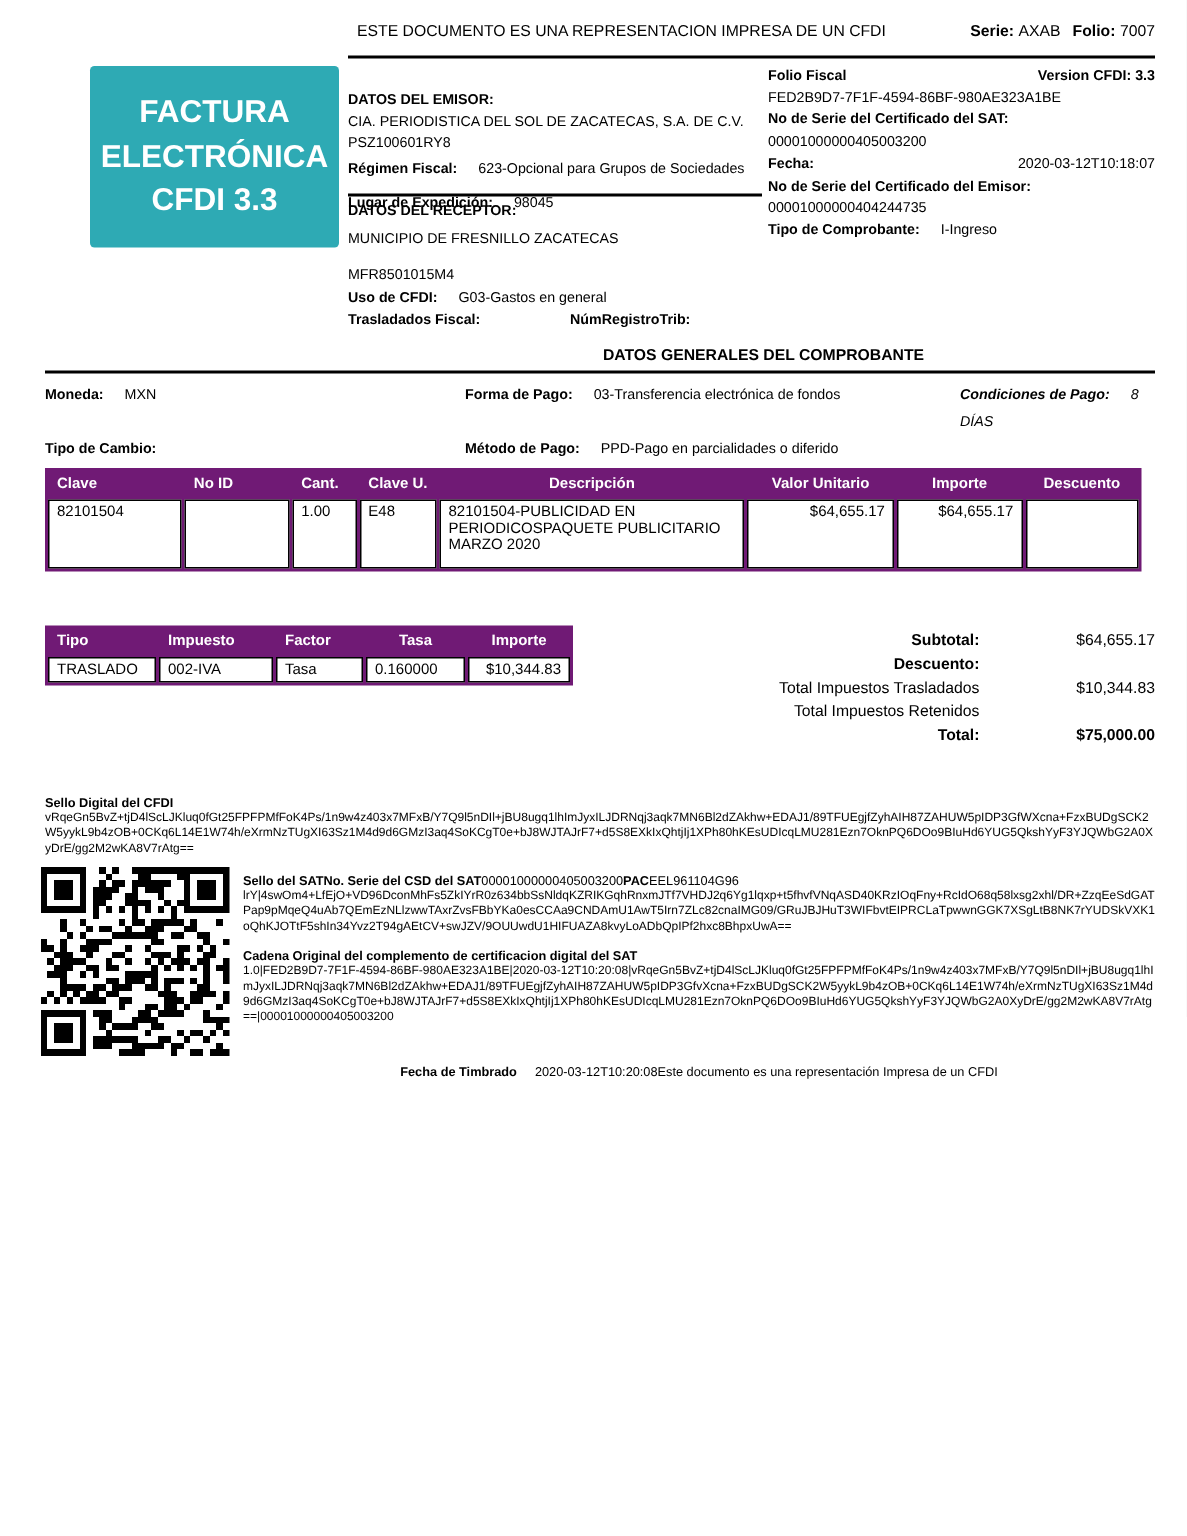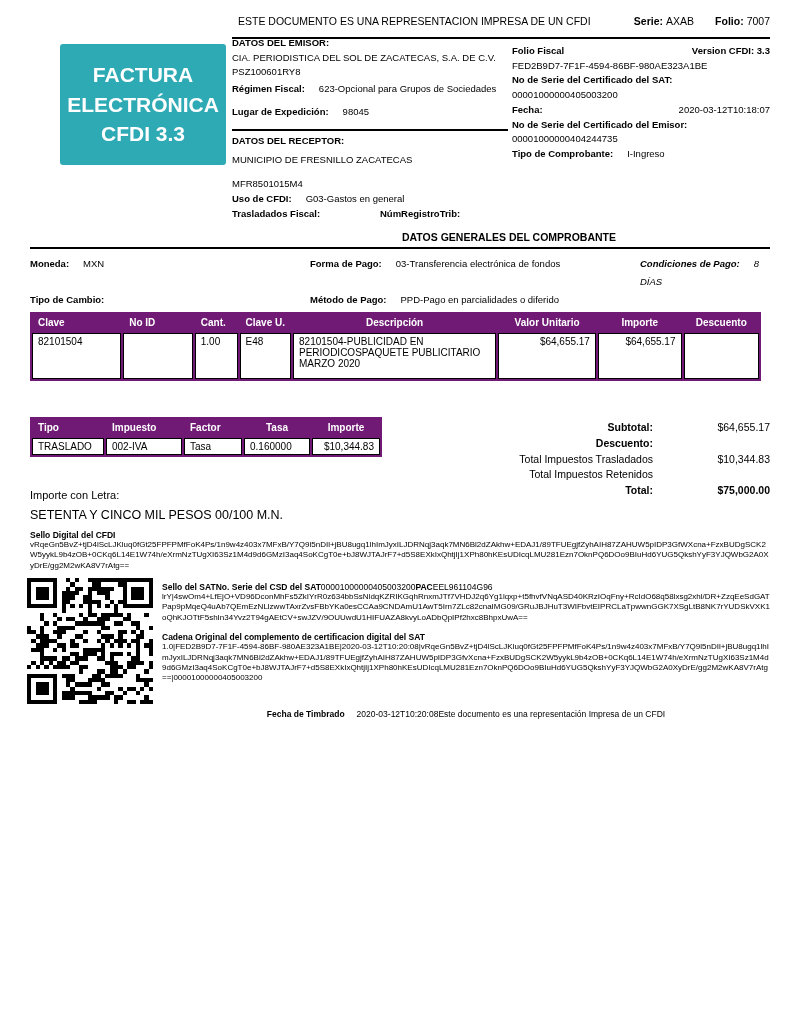--- a/index.html
+++ b/index.html
@@ -1,34 +1,34 @@
 <!DOCTYPE html>
 <html><head>
 <meta charset="utf-8">
 <style>
   * { margin:0; padding:0; box-sizing:border-box; }
   body { background:#e8e8e8; font-family:"Liberation Sans", sans-serif; color:#000; }
   .page { position:relative; width:791px; height:1024px; background:#fff; margin:0 auto; overflow:hidden; }
 
   
   .top-note-row { position:absolute; left:238px; top:15px; width:532px; display:flex; justify-content:space-between; font-size:10.5px; }
-  .serie-folio { display:flex; gap:21px; white-space:nowrap; }
+  .serie-folio { display:flex; gap:8px; white-space:nowrap; }
   .serie-folio b { margin-right:3px; }
   .rule { position:absolute; background:#000; height:2px; }
   .rule-top { left:232px; top:37px; width:538px; }
 
   
   .logo { position:absolute; left:60px; top:44px; width:166px; height:121px;
           background:#2EAAB4; color:#fff; display:flex; flex-direction:column;
           justify-content:center; align-items:center; text-align:center;
           font-weight:bold; font-size:21px; line-height:1.4; border-radius:3px; }
 
   
   .col { position:absolute; font-size:9.5px; line-height:1.55; }
-  .emisor { left:232px; top:36px; width:278px; }
+  .emisor { left:232px; top:60px; width:278px; }
   .receptor { left:232px; top:134px; width:278px; }
   .fiscal { left:512px; top:44px; width:258px; }
   .col b { font-weight:bold; }
   .row-flex { display:flex; justify-content:space-between; }
   .inline-gap { margin-left:14px; }
   .rule-emisor { left:232px; top:129px; width:276px; }
   .mt2 { margin-top:2px; } .mt4 { margin-top:4px; } .mt8 { margin-top:8px; } .mt10 { margin-top:10px; }
 
   
   .generales-title { position:absolute; left:240px; top:231px; width:538px; text-align:center; font-weight:bold; font-size:10.5px; }
@@ -239,24 +239,20 @@
     <div class="tot-row">
       <span class="tot-label">Total Impuestos Retenidos</span>
       <span class="tot-value"></span>
     </div>
     <div class="tot-row">
       <span class="tot-label bold">Total:</span>
       <span class="tot-value bold">$75,000.00</span>
     </div>
   </div>
 
-  <div class="letra">
-    <div>Importe con Letra:</div>
-    <div class="letra-value">SETENTA Y CINCO MIL  PESOS  00/100 M.N.</div>
-  </div>
 
   <div class="sello-cfdi">
     <div class="sello-title">Sello Digital del CFDI</div>
     <div class="tiny">vRqeGn5BvZ+tjD4lScLJKluq0fGt25FPFPMfFoK4Ps/1n9w4z403x7MFxB/Y7Q9l5nDIl+jBU8ugq1lhImJyxILJDRNqj3aqk7MN6Bl2dZAkhw+EDAJ1/89TFUEgjfZyhAIH87ZAHUW5pIDP3GfWXcna+FzxBUDgSCK2W5yykL9b4zOB+0CKq6L14E1W74h/eXrmNzTUgXI63Sz1M4d9d6GMzI3aq4SoKCgT0e+bJ8WJTAJrF7+d5S8EXkIxQhtjIj1XPh80hKEsUDIcqLMU281Ezn7OknPQ6DOo9BIuHd6YUG5QkshYyF3YJQWbG2A0XyDrE/gg2M2wKA8V7rAtg==</div>
   </div>
 
   <div class="qr"><svg width="126" height="126" viewBox="0 0 116 116" xmlns="http://www.w3.org/2000/svg" fill="#000" shape-rendering="crispEdges">
         <rect x="0" y="0" width="4" height="4"></rect>
         <rect x="4" y="0" width="4" height="4"></rect>
         <rect x="8" y="0" width="4" height="4"></rect>

